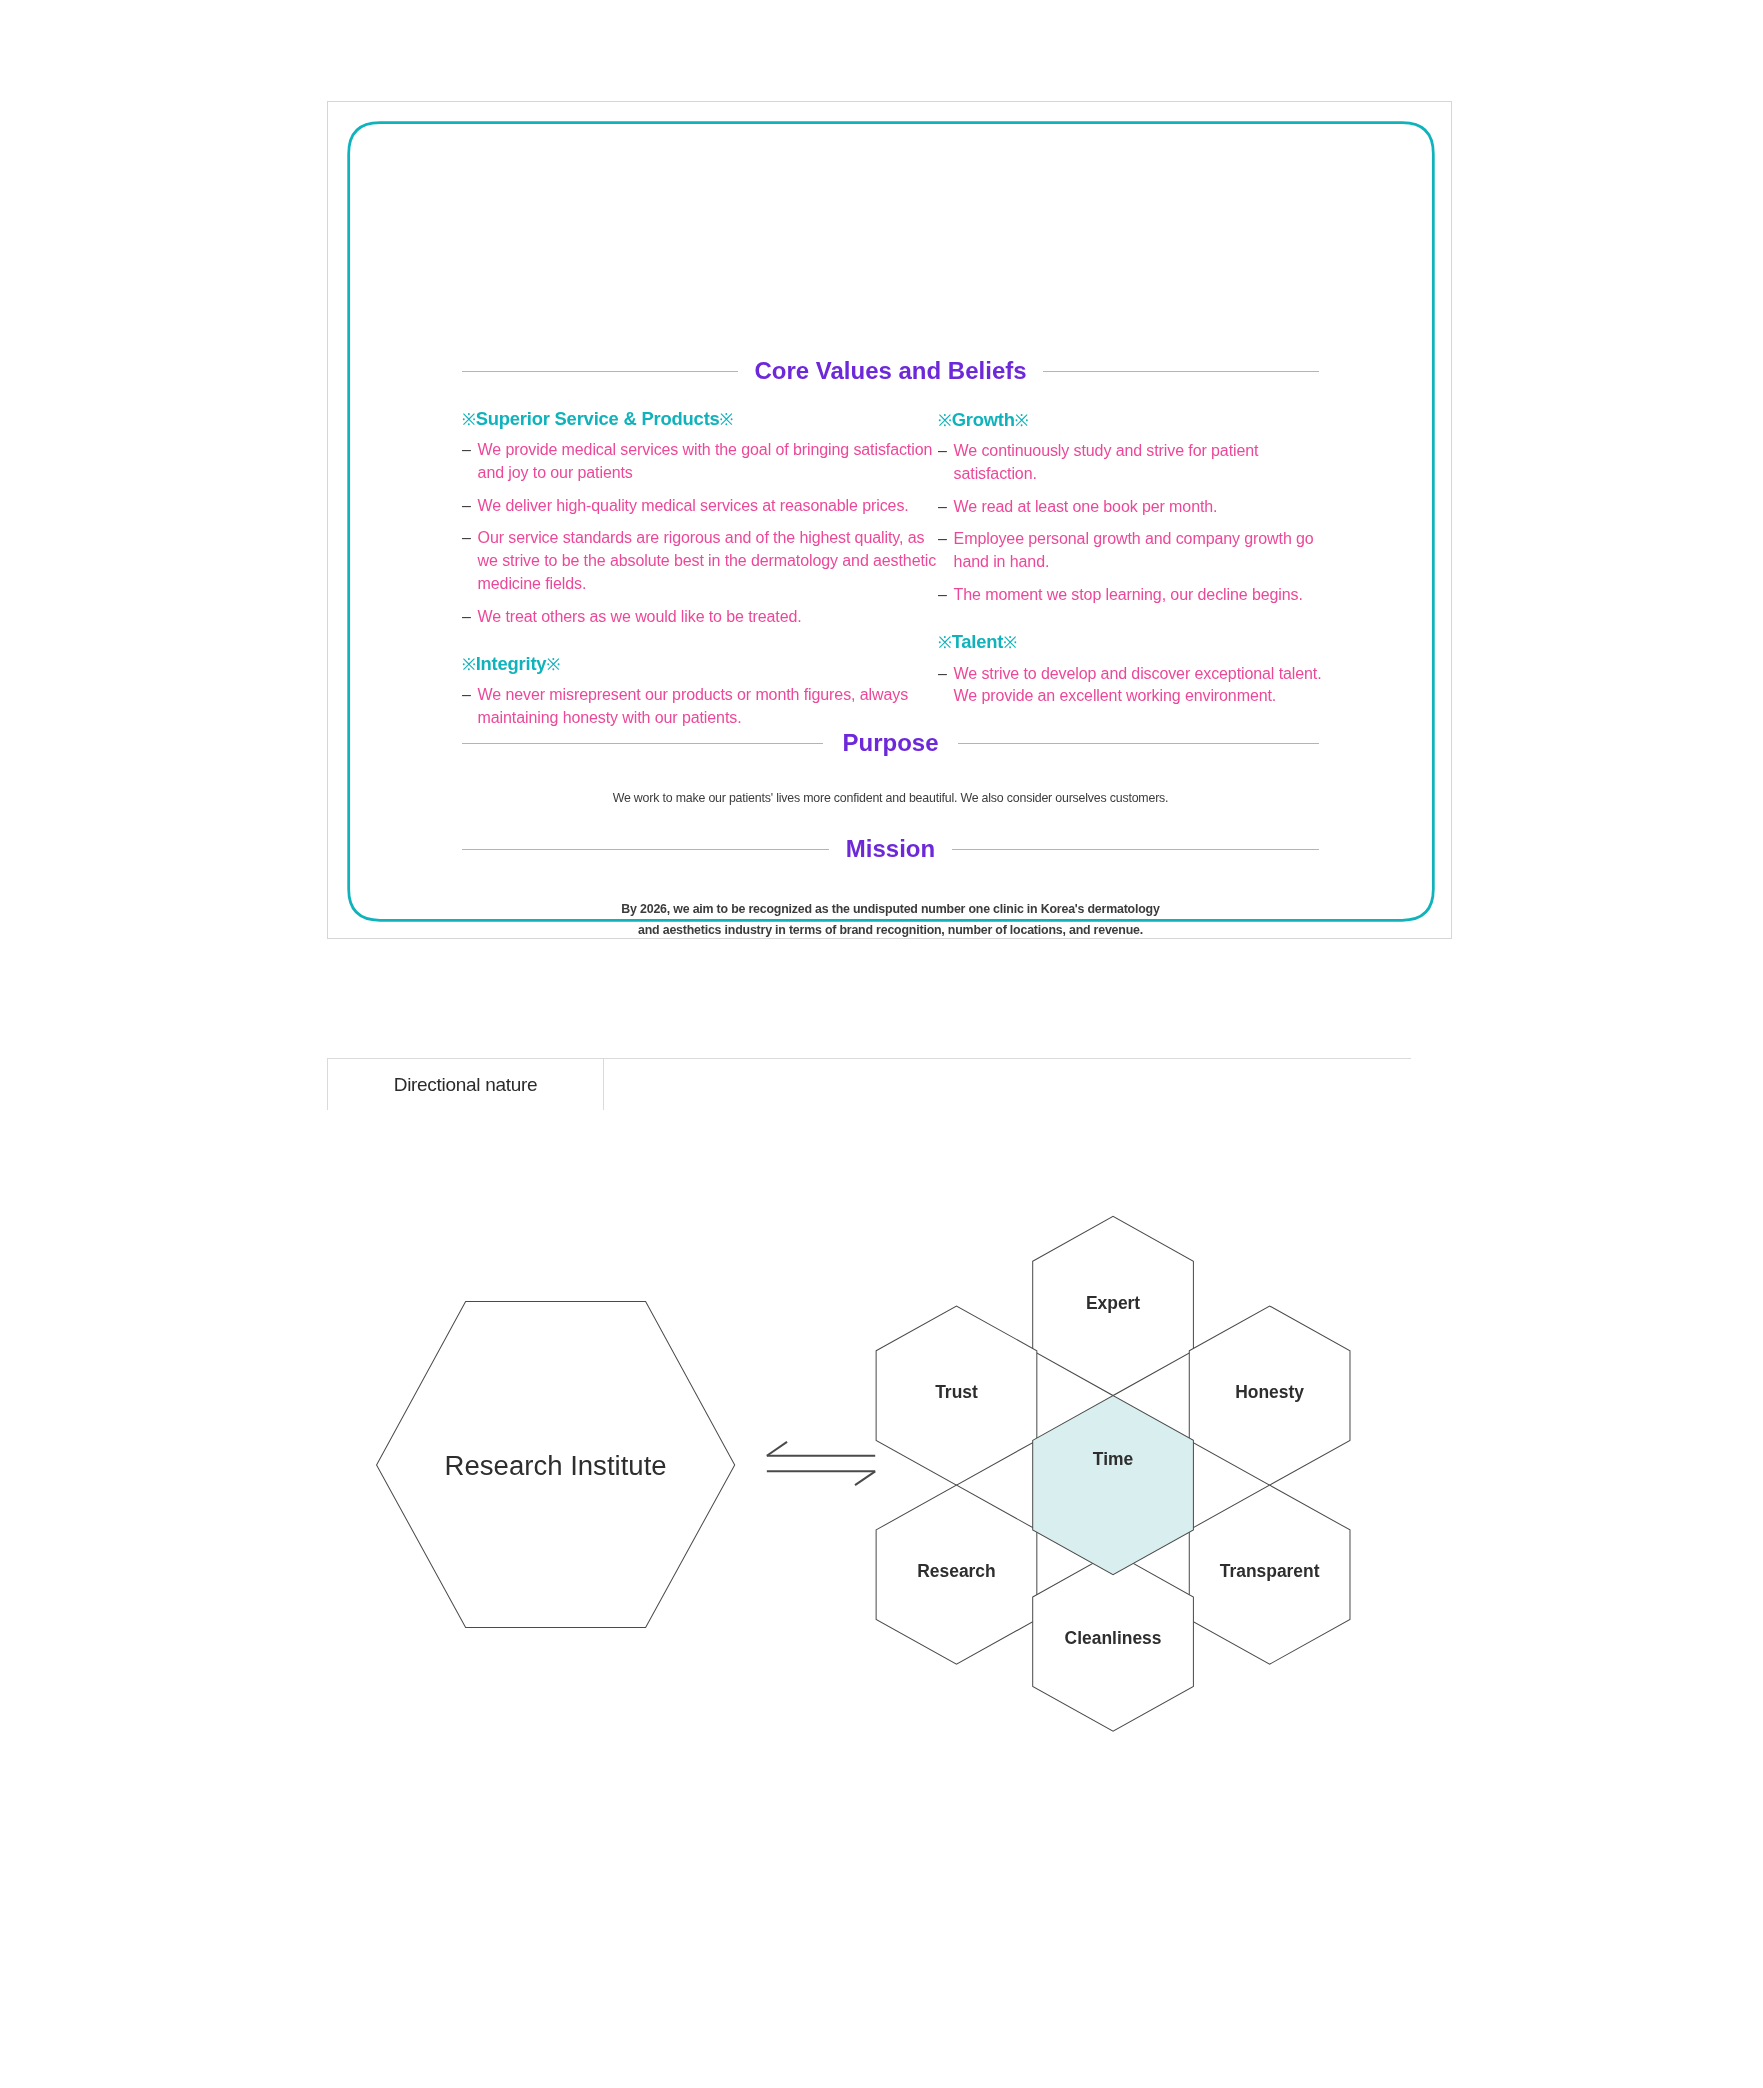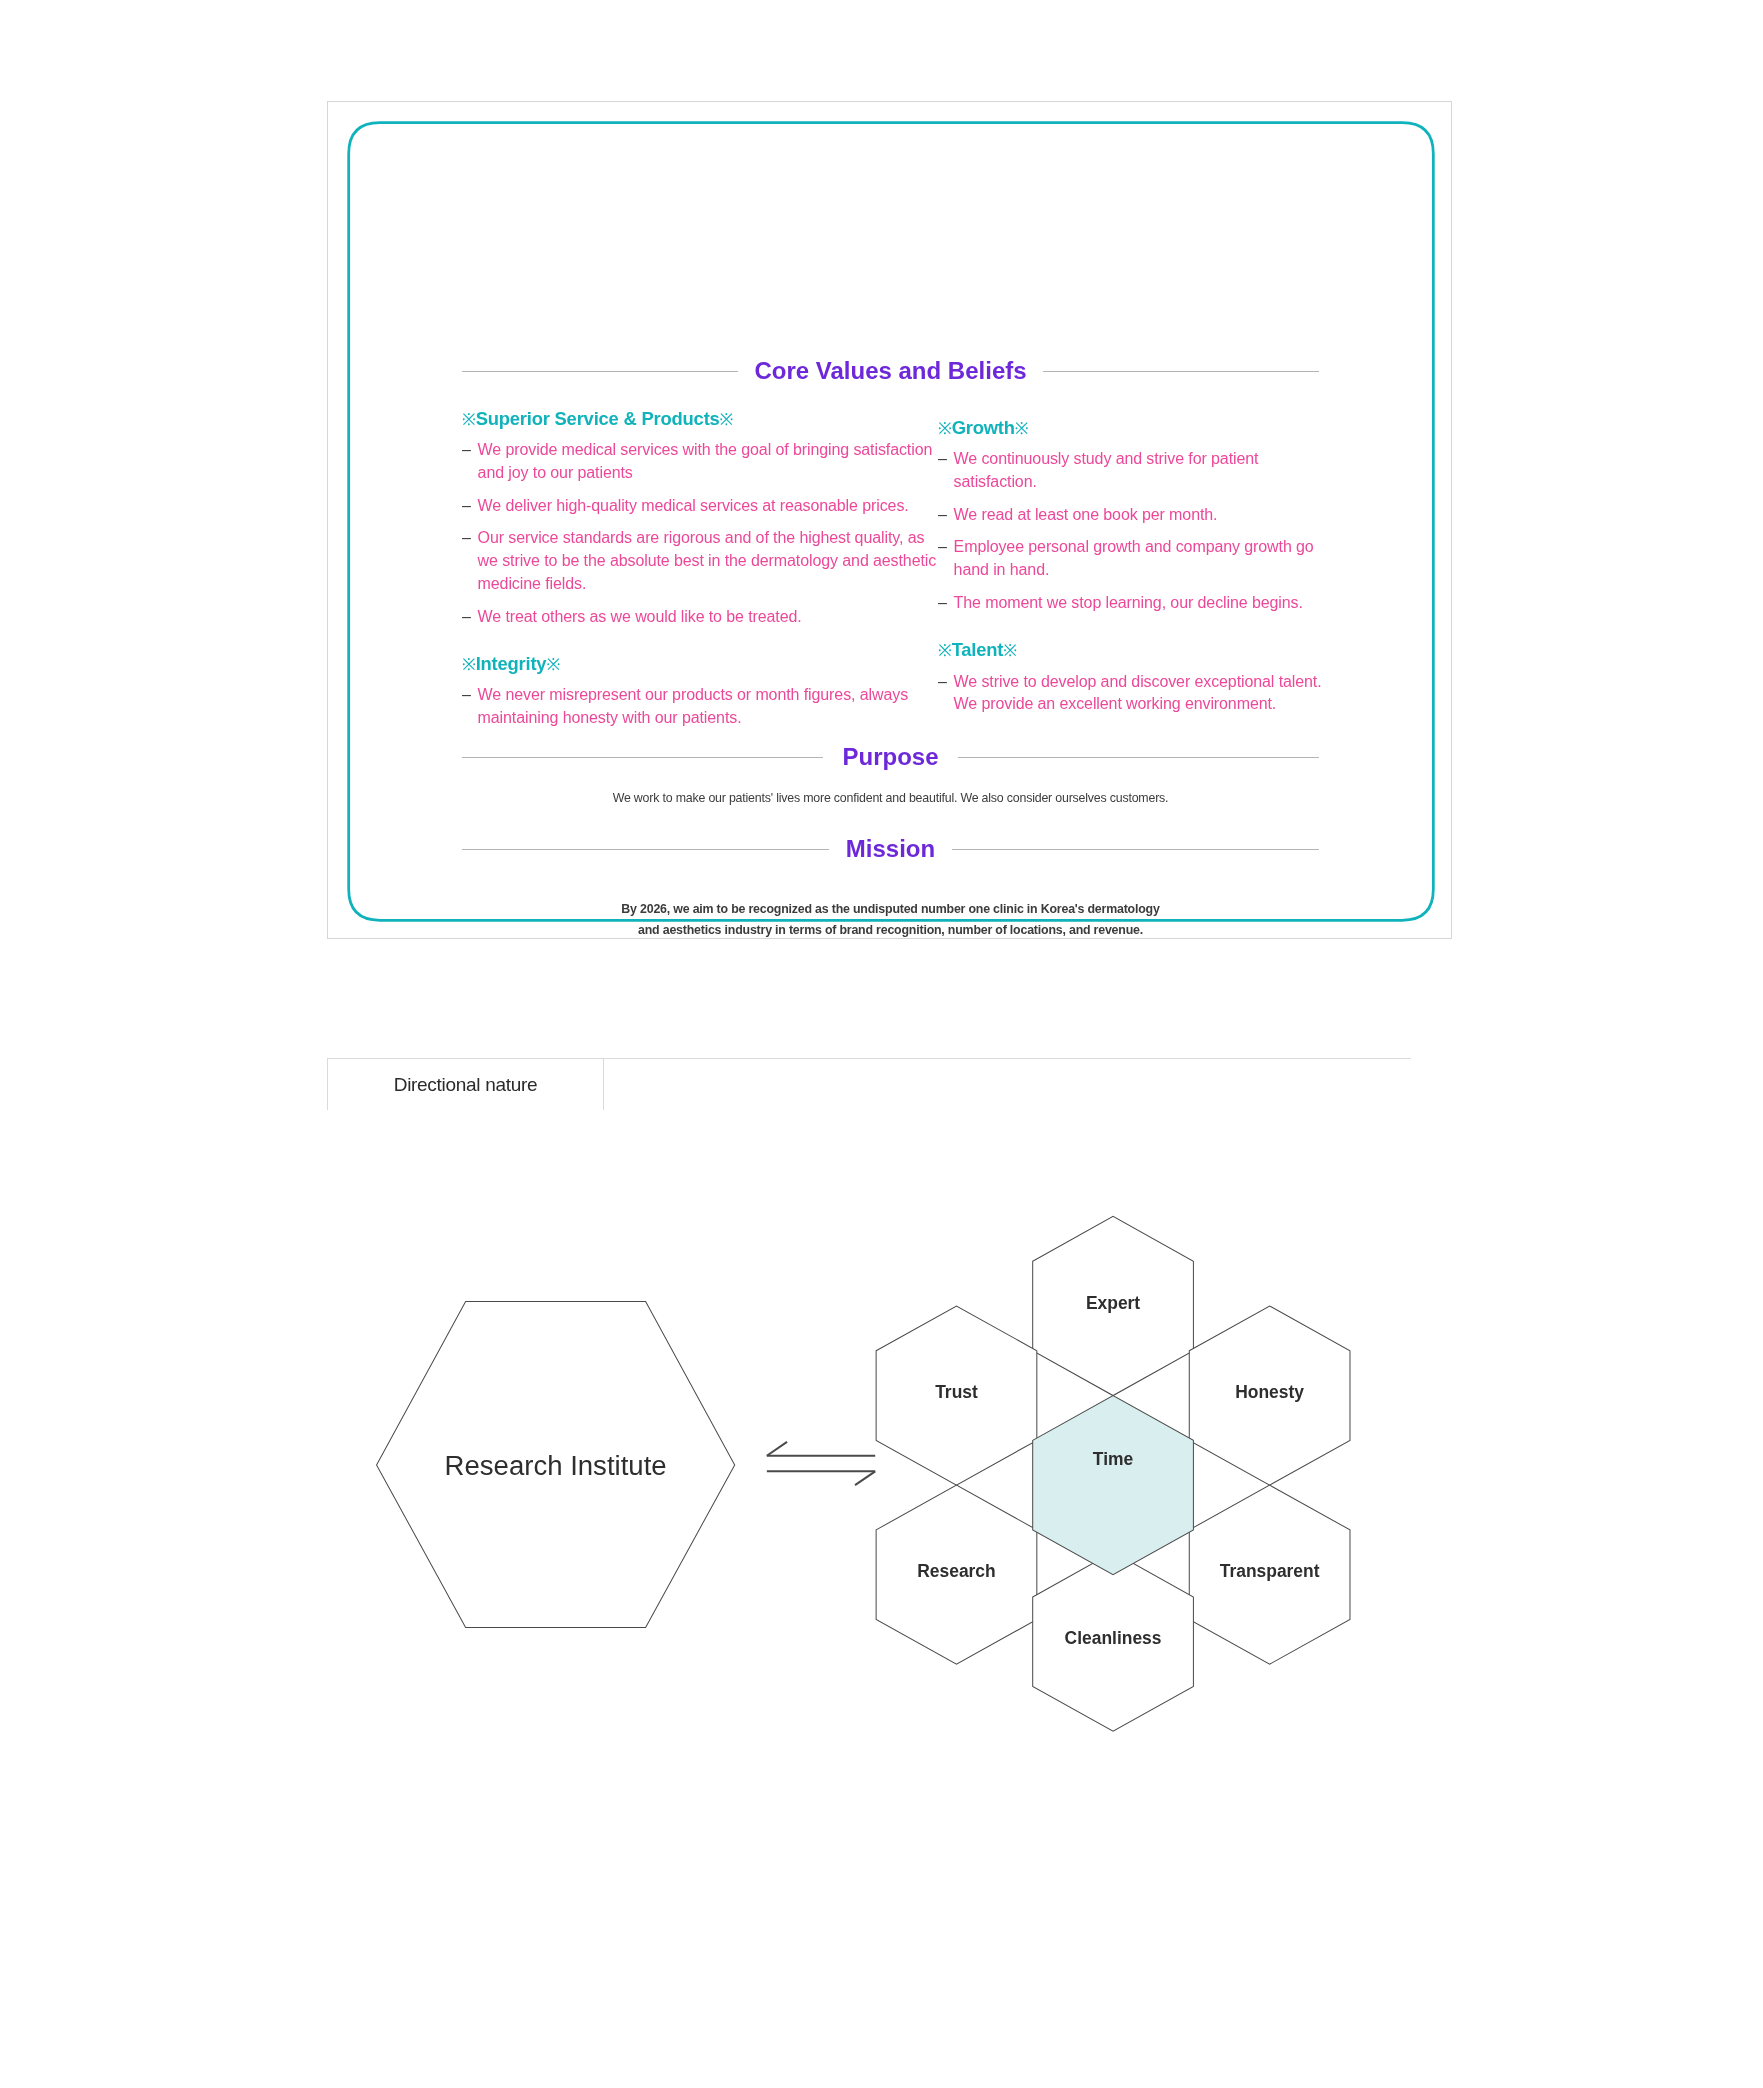--- a/index.html
+++ b/index.html
@@ -55,32 +55,32 @@
   }
   .sec-head .sec-title {
     font-size: 24px;
     font-weight: 700;
     color: #6d28d9;
     white-space: nowrap;
     padding: 0 3.7px;
   }
 
   .sec-core { top: 255px; }
-  .sec-purpose { top: 641px; gap: 16px; }
+  .sec-purpose { top: 627px; gap: 16px; }
   .sec-mission { top: 733px; }
 
   
   .values {
     position: absolute;
     left: 134px; top: 305px;
     width: 882px;
     display: flex;
   }
   .col-left  { width: 476px; }
-  .col-right { width: 406px; padding-top: 0.9px; margin-top: 8px; }
+  .col-right { width: 406px; padding-top: 0.9px; }
 
   .value-group { margin-bottom: 24px; }
   .value-group:last-child { margin-bottom: 0; }
 
   .value-title {
     font-size: 18.4px;
     font-weight: 700;
     color: #10b3bb;
     margin-bottom: 9.2px;
     letter-spacing: -0.2px;

